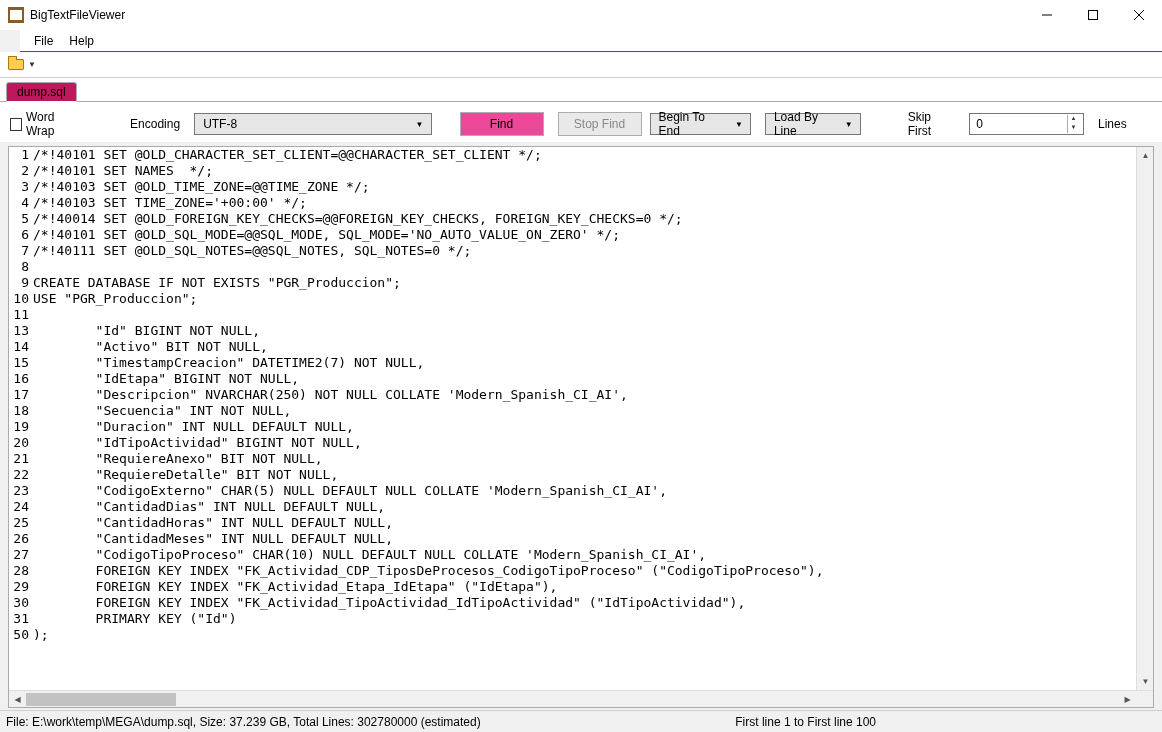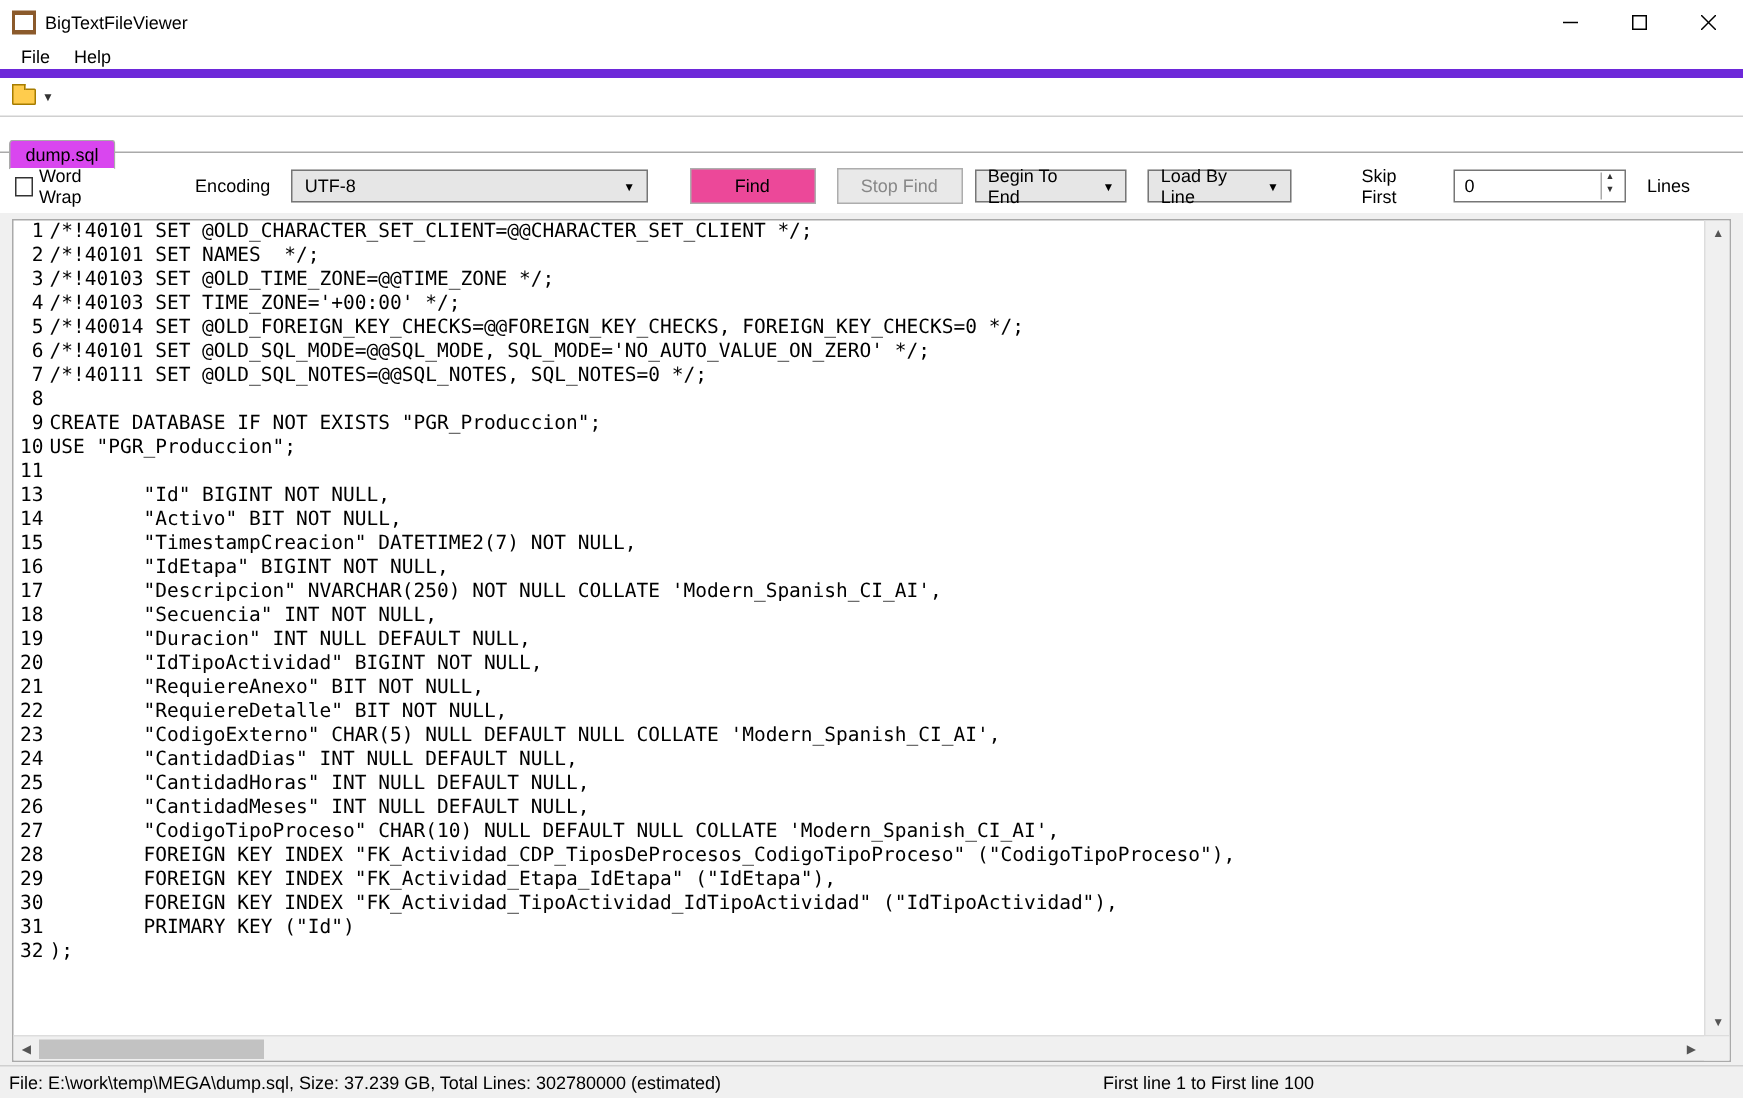--- a/index.html
+++ b/index.html
@@ -42,21 +42,22 @@
     cursor: pointer;
   }
   .win-btn svg { width: 10px; height: 10px; }
   
   .menubar {
     height: 22px;
     background: #fff;
     display: flex;
     align-items: center;
     padding: 0 6px;
-    border-bottom: 6px solid #6d28d9;
+    border-bottom: 1px solid #6d28d9;
+    margin-left: 20px;
   }
   .menubar .menu-item { padding: 2px 8px; cursor: pointer; }
   
   .toolbar-small {
     height: 26px;
     background: #fff;
     display: flex;
     align-items: center;
     padding: 0 6px;
     border-bottom: 1px solid #d0d0d0;
@@ -93,23 +94,23 @@
     display: flex;
     align-items: flex-end;
     padding: 4px 6px 0 6px;
     border-bottom: 1px solid #aaa;
     height: 24px;
   }
   .tab {
     border: 1px solid #aaa;
     border-bottom: 1px solid #fff;
     padding: 2px 10px;
-    background: #d946ef;
-    position: relative;
-    top: 12px;
+    background: #be185d;
+    position: relative;
+    top: 1px;
     border-radius: 3px 3px 0 0;
     cursor: pointer;
   }
   
   .controls {
     background: #fff;
     padding: 8px 10px 4px 10px;
     display: flex;
     flex-direction: row;
     gap: 8px;
@@ -364,21 +365,21 @@
         <div class="codeline"><span class="lineno">22</span><span class="linetext">        "RequiereDetalle" BIT NOT NULL,</span></div>
         <div class="codeline"><span class="lineno">23</span><span class="linetext">        "CodigoExterno" CHAR(5) NULL DEFAULT NULL COLLATE 'Modern_Spanish_CI_AI',</span></div>
         <div class="codeline"><span class="lineno">24</span><span class="linetext">        "CantidadDias" INT NULL DEFAULT NULL,</span></div>
         <div class="codeline"><span class="lineno">25</span><span class="linetext">        "CantidadHoras" INT NULL DEFAULT NULL,</span></div>
         <div class="codeline"><span class="lineno">26</span><span class="linetext">        "CantidadMeses" INT NULL DEFAULT NULL,</span></div>
         <div class="codeline"><span class="lineno">27</span><span class="linetext">        "CodigoTipoProceso" CHAR(10) NULL DEFAULT NULL COLLATE 'Modern_Spanish_CI_AI',</span></div>
         <div class="codeline"><span class="lineno">28</span><span class="linetext">        FOREIGN KEY INDEX "FK_Actividad_CDP_TiposDeProcesos_CodigoTipoProceso" ("CodigoTipoProceso"),</span></div>
         <div class="codeline"><span class="lineno">29</span><span class="linetext">        FOREIGN KEY INDEX "FK_Actividad_Etapa_IdEtapa" ("IdEtapa"),</span></div>
         <div class="codeline"><span class="lineno">30</span><span class="linetext">        FOREIGN KEY INDEX "FK_Actividad_TipoActividad_IdTipoActividad" ("IdTipoActividad"),</span></div>
         <div class="codeline"><span class="lineno">31</span><span class="linetext">        PRIMARY KEY ("Id")</span></div>
-        <div class="codeline"><span class="lineno">32</span><span class="linetext">);</span></div>
+        <div class="codeline"><span class="lineno">50</span><span class="linetext">);</span></div>
       </div>
     <div class="vscroll">
       <div class="arrow up">▲</div>
       <div class="arrow down">▼</div>
     </div>
   </div>
   <div class="hscroll">
     <div class="arrow left">◀</div>
     <div class="thumb"></div>
     <div class="arrow right">▶</div>

